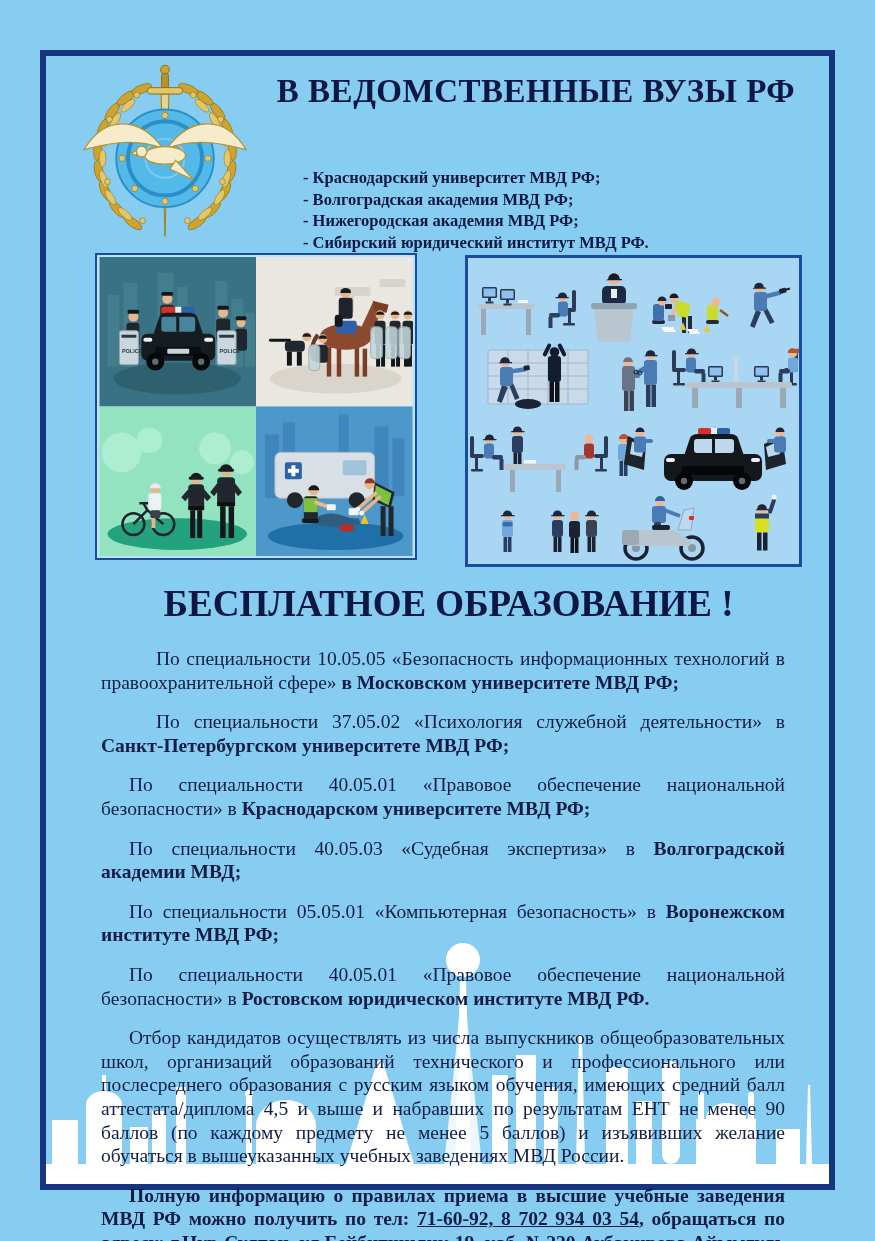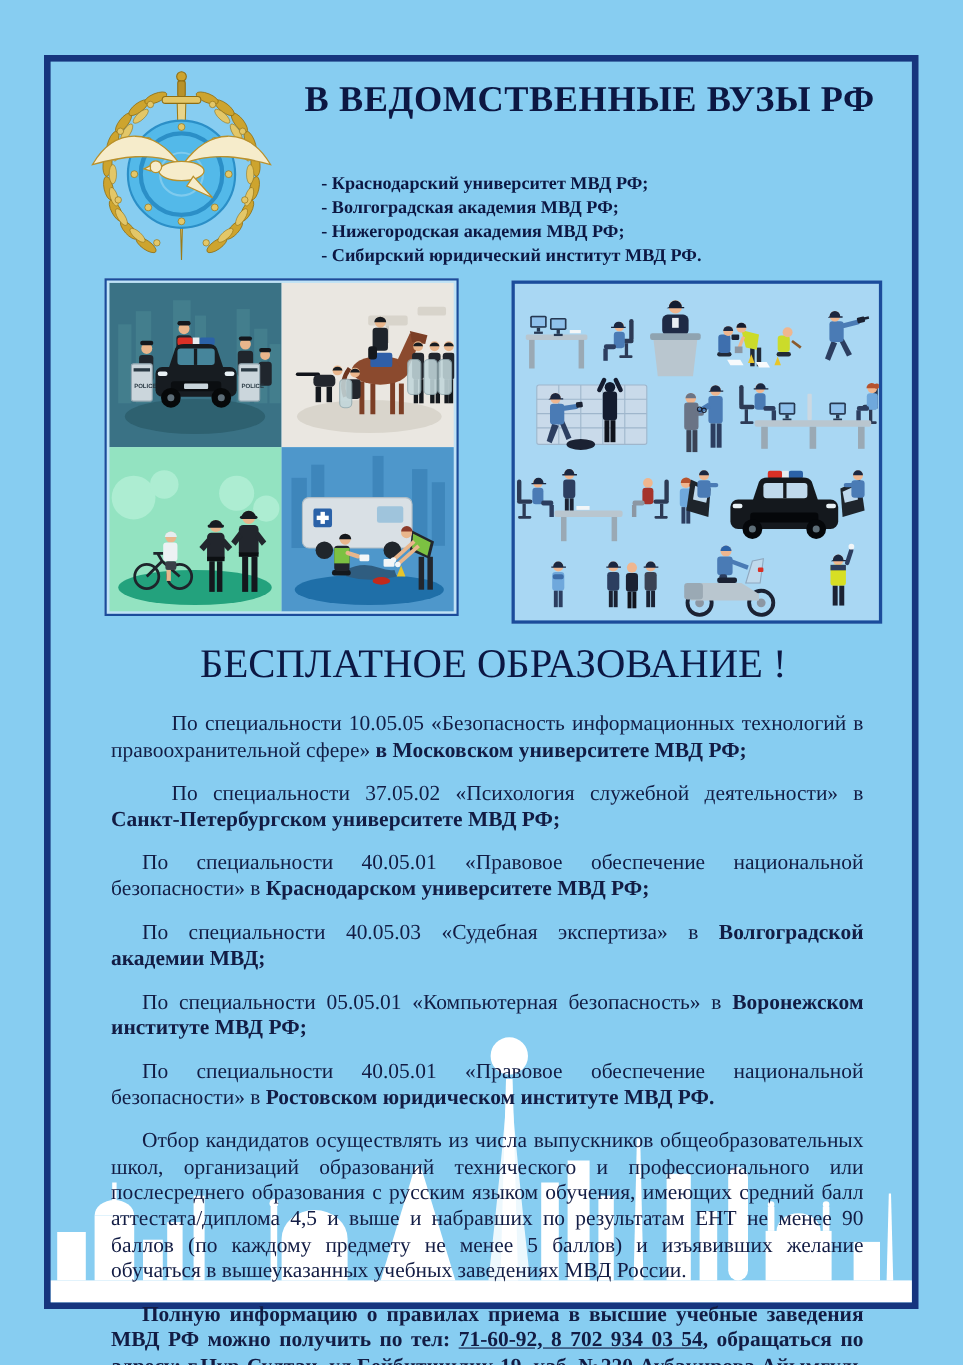--- a/index.html
+++ b/index.html
@@ -13,36 +13,36 @@
     border:6px solid var(--frame,#16357E);box-sizing:border-box;z-index:0;
   }
   .skyline{position:absolute;left:46px;top:915px;width:783px;height:269px;z-index:1;}
   .emblem{position:absolute;left:70px;top:55px;width:190px;height:195px;z-index:3;}
   .title-block{
     position:absolute;left:272px;top:72px;width:528px;text-align:center;
     color:var(--title-text,#0C1743);font-weight:bold;font-size:33px;line-height:38px;
     letter-spacing:.5px;z-index:2;
   }
   .universities{
-    position:absolute;left:287px;top:151px;margin:5px;padding:0;list-style:none;
+    position:absolute;left:287px;top:151px;margin:16px;padding:0;list-style:none;
     color:var(--title-text,#0C1743);font-weight:bold;font-size:16.5px;line-height:21.5px;z-index:2;
   }
   .collage{position:absolute;box-sizing:border-box;z-index:2;}
   .collage-left{
     left:95px;top:253px;width:322px;height:307px;
     border:2px solid var(--collage-border,#1B4C9B);padding:2px;background:#BFE2F6;
   }
   .collage-right{
     left:465px;top:255px;width:337px;height:312px;
     border:3px solid var(--collage-border,#1B4C9B);background:var(--right-collage-bg,#A9D7F3);
   }
   .collage svg{display:block;width:100%;height:100%;}
   .free-heading{
     position:absolute;left:46px;top:583px;width:805px;text-align:center;
-    color:var(--title-text,#0C1743);font-weight:normal;font-size:37px;line-height:42px;z-index:2;
+    color:var(--title-text,#0C1743);font-weight:bold;font-size:37px;line-height:42px;z-index:2;
   }
   .body-text{
     position:absolute;left:85px;top:631px;width:716px;z-index:2;
     color:var(--body-text,#121C44);font-size:19.5px;line-height:23.6px;text-align:justify;
   }
   .body-text p{margin:16px;}
 </style>
 </head>
 <body>
 

